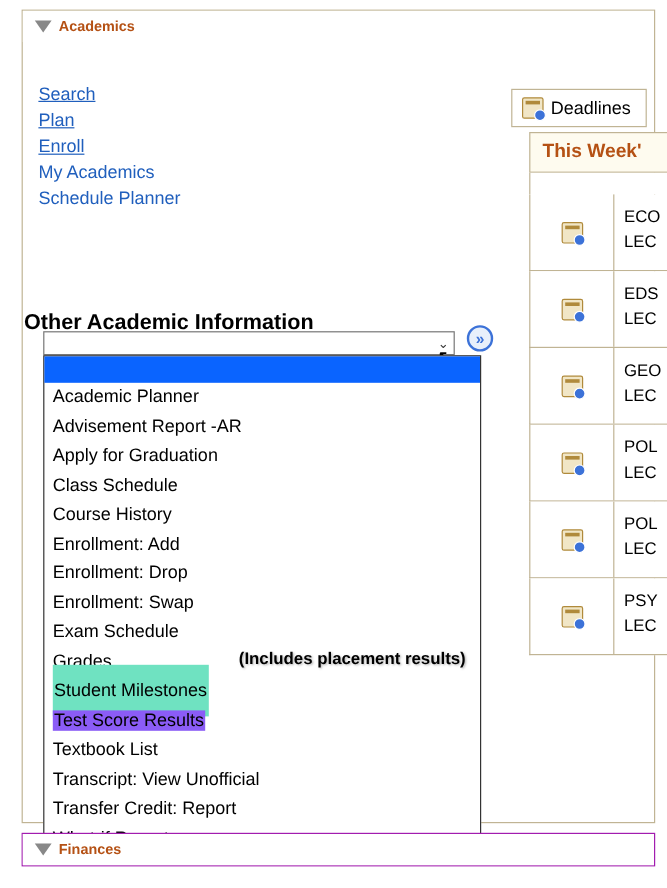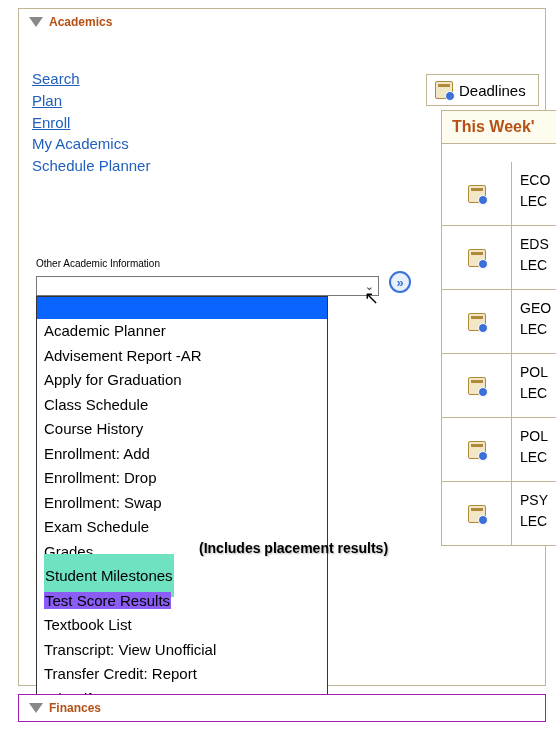--- a/index.html
+++ b/index.html
@@ -131,24 +131,24 @@
     .week-txtcell {
       flex: 1;
       padding: 8px 4px 8px 8px;
       font-size: 14px;
       line-height: 1.5;
       white-space: nowrap;
       overflow: hidden;
     }
     .oai-label {
       position: absolute;
-      left: 36px;
+      left: 20px;
       top: 258px;
-      font-size: 10px;
-      font-weight: normal;
+      font-size: 18px;
+      font-weight: bold;
     }
     .selectbox {
       position: absolute;
       left: 36px;
       top: 276px;
       width: 343px;
       height: 20px;
       border: 1px solid #777;
       background: #fff;
       display: flex;
@@ -181,21 +181,21 @@
       position: absolute;
       left: 364px;
       top: 287px;
       pointer-events: none;
       font-size: 18px;
     }
     .dropdown {
       position: absolute;
       left: 36px;
       top: 296px;
-      width: 292px;
+      width: 365px;
       border: 1px solid #333;
       background: #fff;
       font-size: 15px;
     }
     .dropdown .opt {
       padding: 1px 6px 1px 7px;
       line-height: 1.5;
       white-space: nowrap;
       cursor: pointer;
     }

